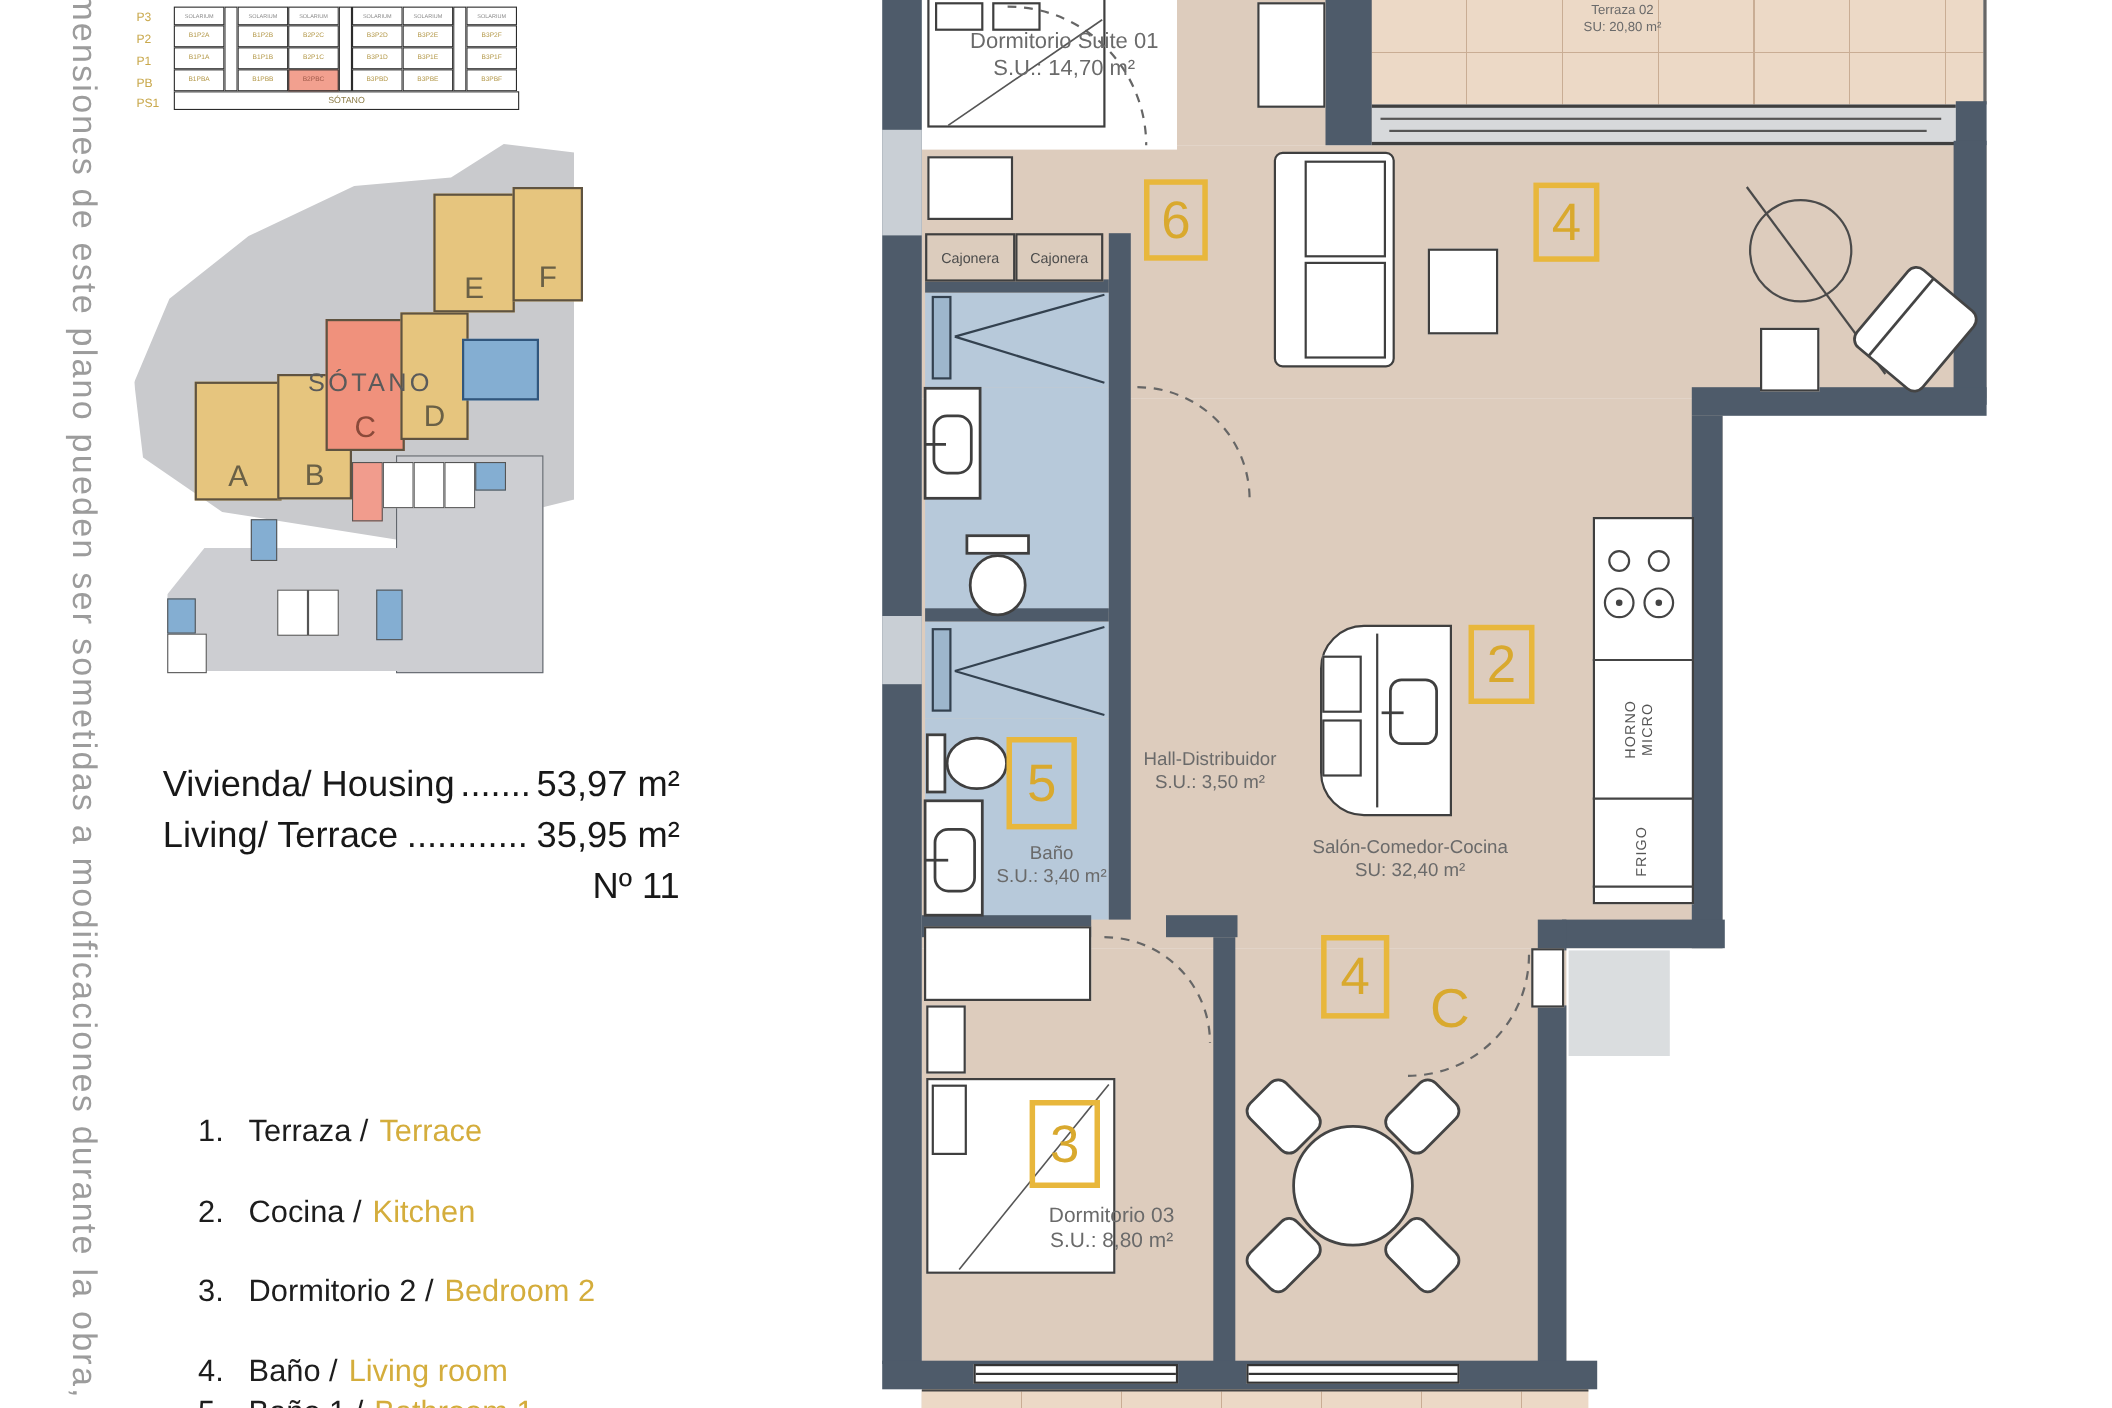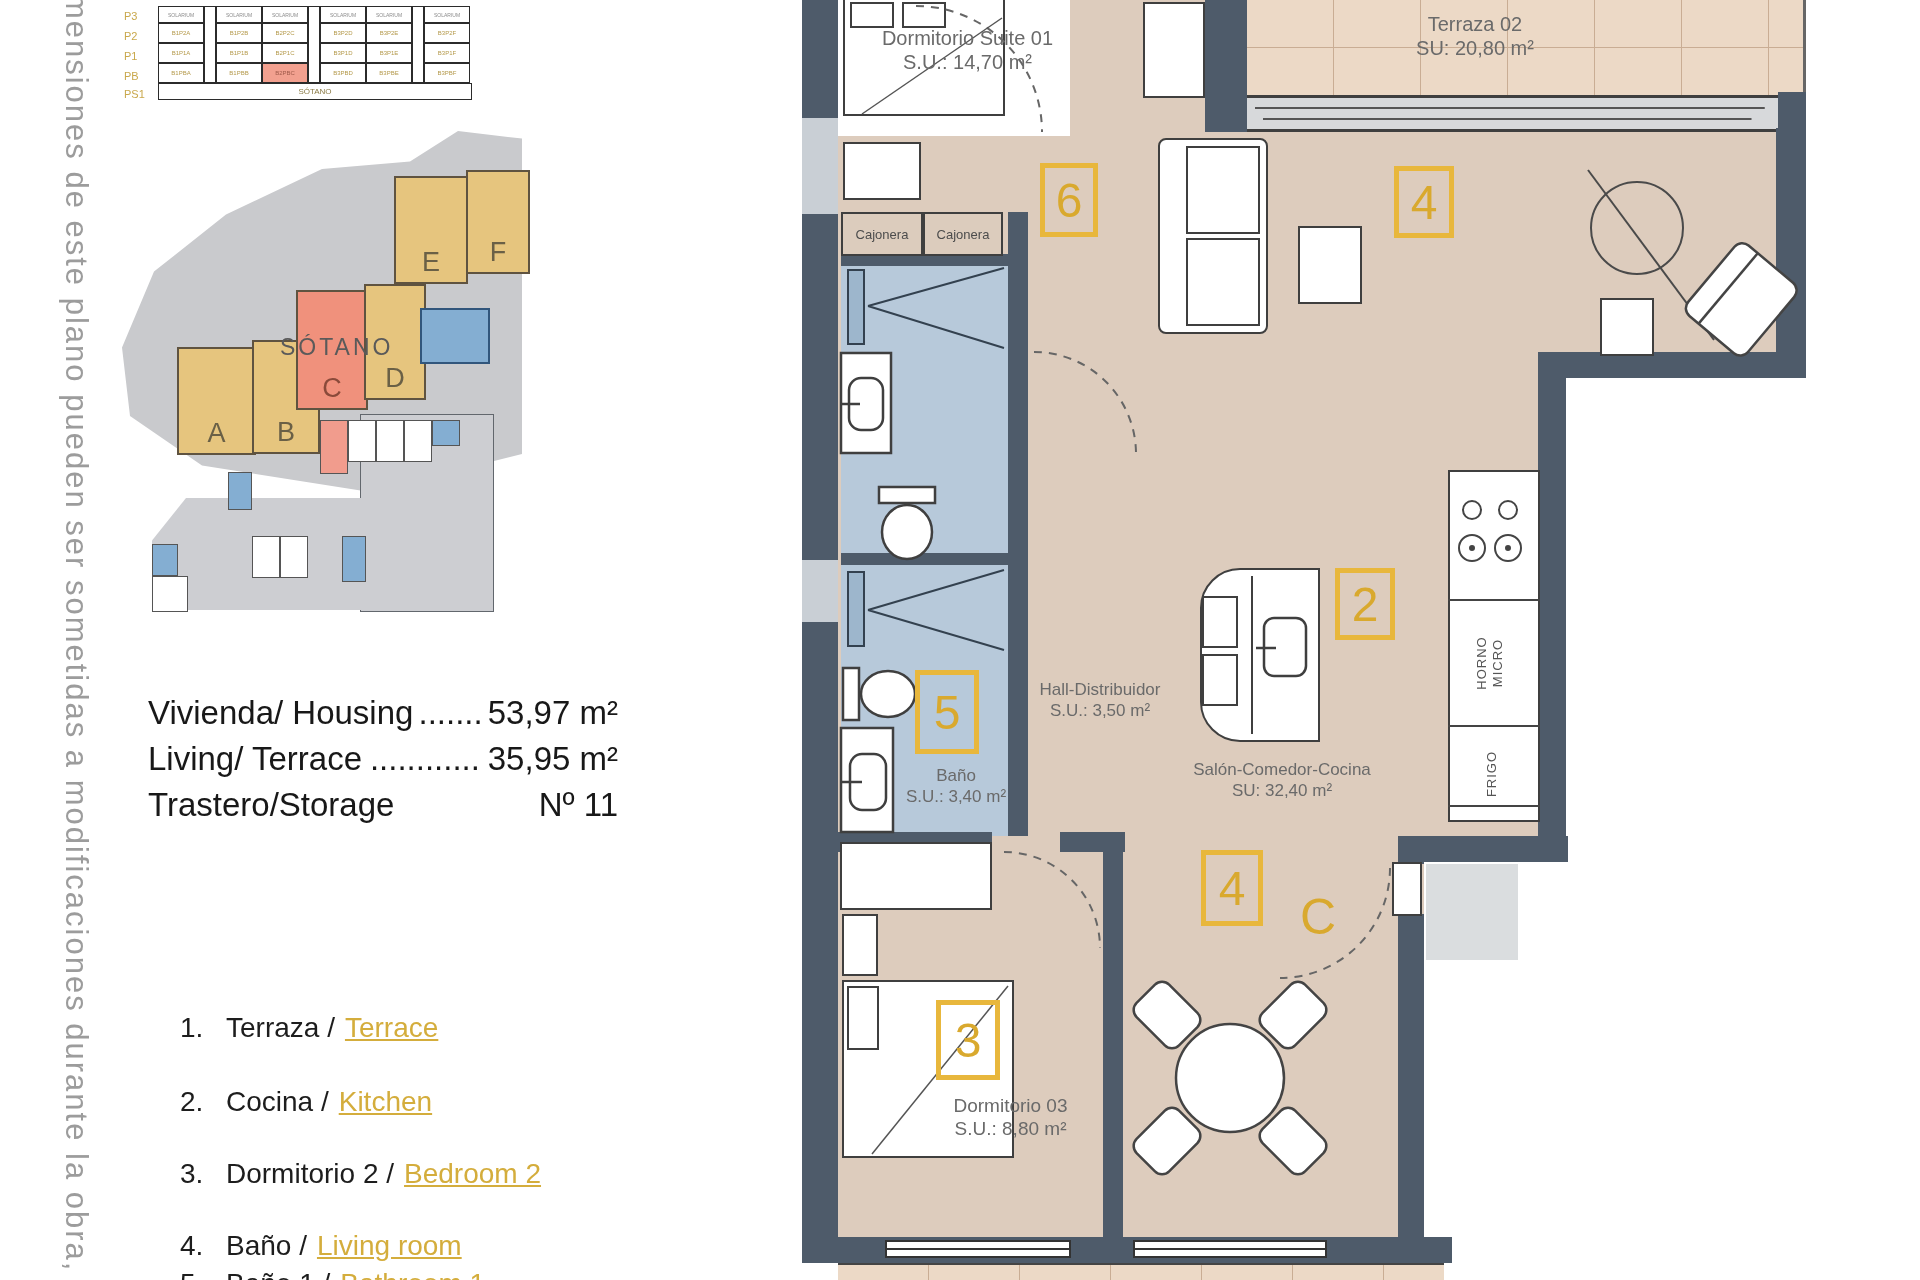--- a/index.html
+++ b/index.html
@@ -36,21 +36,21 @@
   .sot-shape{position:absolute;background:#cdced2;border:1px solid #62676d;}
   .stall{position:absolute;background:#fff;border:1px solid #555;}
   .stall.red{background:#f19c8d;}
   .stall.blu{background:#84aed2;}
   
   .summary{position:absolute;left:148px;top:690px;width:470px;color:#181818;font-size:33px;}
   .sum-row{display:flex;line-height:46px;white-space:nowrap;justify-content:space-between;}
   .sum-row.spread .sum-value{margin-left:auto;}
   .legend-item{position:absolute;left:180px;font-size:28px;white-space:nowrap;color:#1d1d1d;}
   .legend-item .num{display:inline-block;width:46px;}
-  .legend-item .en{color:#d4ad3c;margin-left:10px;text-decoration:underline;}
+  .legend-item .en{color:#d4ad3c;margin-left:10px;}
   
   .wall{position:absolute;background:#4e5b6a;}
   .tan{position:absolute;background:#ddccbd;}
   .blue{position:absolute;background:#b7c9da;}
   .wfurn{position:absolute;background:#fff;border:2px solid #3f3f3f;box-sizing:border-box;}
   .tile{position:absolute;background:#ecd9c6;
         background-image:repeating-linear-gradient(90deg,transparent 0 86px,#c9ad94 86px 87px),
                          repeating-linear-gradient(0deg,transparent 0 47px,#c9ad94 47px 48px);}
   .tile2{position:absolute;background:#ecd9c6;border-top:2px solid #444;
         background-image:repeating-linear-gradient(90deg,transparent 0 90px,#c9ad94 90px 91px);}
@@ -157,21 +157,20 @@
       <span>Vivienda/ Housing</span>
         <span>.......</span>
         <span class="sum-value">53,97 m²</span>
     </div>
     <div class="sum-row">
       <span>Living/ Terrace</span>
         <span>............</span>
         <span class="sum-value">35,95 m²</span>
     </div>
     <div class="sum-row spread">
-      <span>Trastero/Storage</span>
         <span class="sum-value">Nº 11</span>
     </div>
   </div>
 
   <div class="legend-item" style="top:1012px;">
     <span class="num">1.</span><span>Terraza /</span><span class="en">Terrace</span>
   </div>
   <div class="legend-item" style="top:1086px;">
     <span class="num">2.</span><span>Cocina /</span><span class="en">Kitchen</span>
   </div>
@@ -320,21 +319,21 @@
       <g transform="translate(1742,300) rotate(40)" stroke="#444" stroke-width="2.5" fill="#fff">
         <rect x="-40" y="-46" width="78" height="92" rx="10"></rect>
         <path d="M-18 -46 L-18 46" fill="none"></path>
       </g>
     </svg>
 
     <div class="lbl" style="left:855px;top:26px;width:225px;font-size:20px;">
       <div>Dormitorio Suite 01</div>
       <div>S.U.: 14,70 m²</div>
     </div>
-    <div class="lbl" style="left:1380px;top:12px;width:190px;font-size:20px;">
+    <div class="lbl" style="left:1380px;top:2px;width:190px;font-size:12px;">
       <div>Terraza 02</div>
       <div>SU: 20,80 m²</div>
     </div>
     <div class="lbl" style="left:1014px;top:680px;width:172px;font-size:17px;">
       <div>Hall-Distribuidor</div>
       <div>S.U.: 3,50 m²</div>
     </div>
     <div class="lbl" style="left:886px;top:766px;width:140px;font-size:17px;">
       <div>Baño</div>
       <div>S.U.: 3,40 m²</div>

